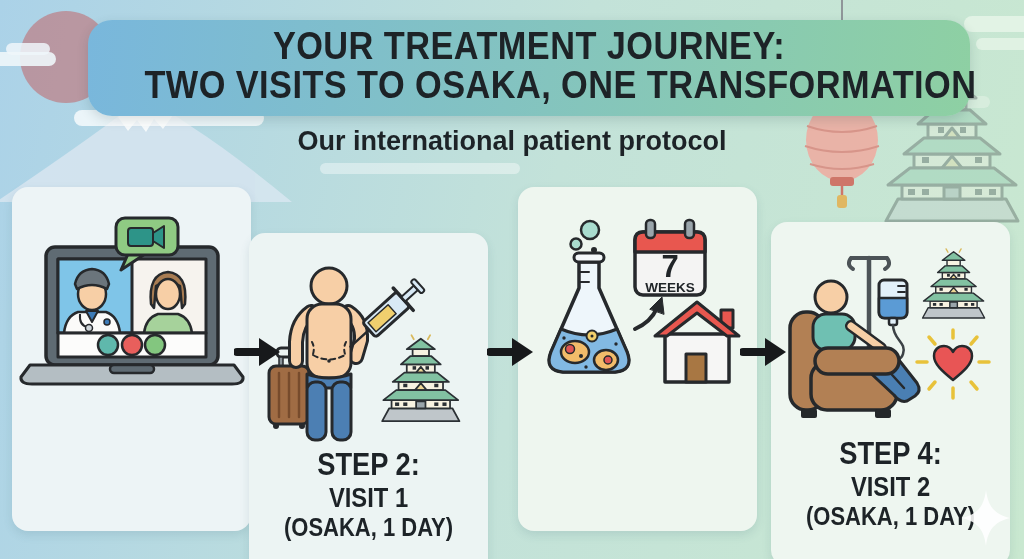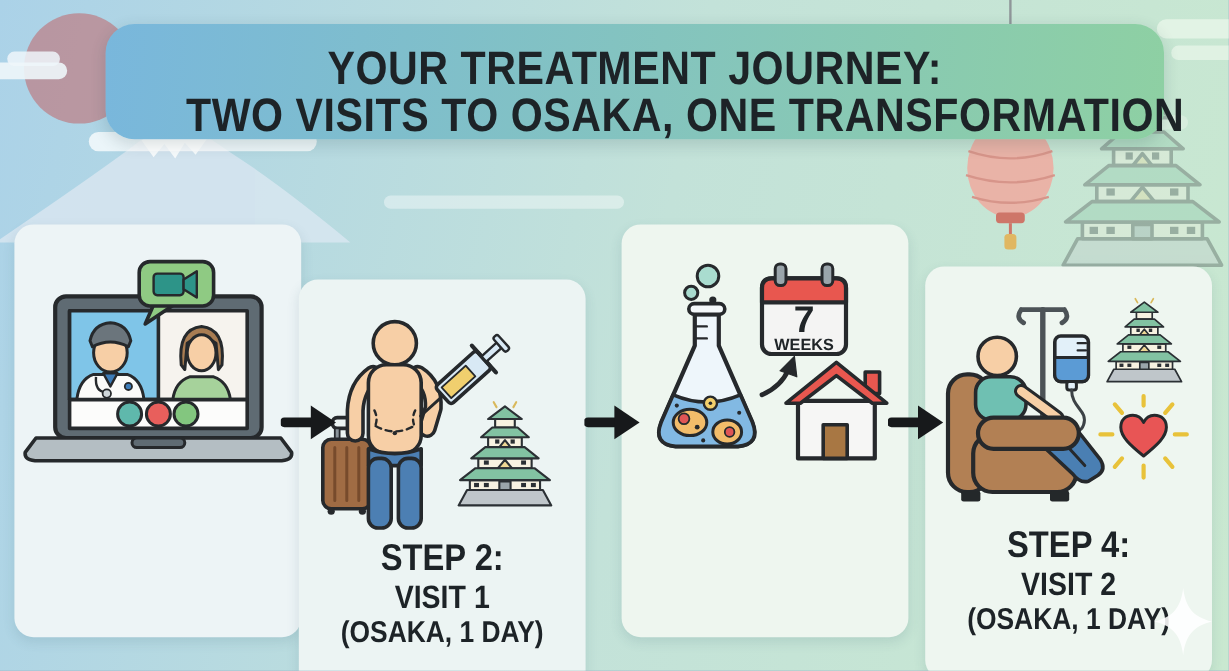--- a/index.html
+++ b/index.html
@@ -9,21 +9,21 @@
     background:linear-gradient(102deg, var(--background-left) 0%, #c3e2d9 52%, var(--background-right) 100%);
   }
   .bg-decor{position:absolute; left:0; top:0; width:1024px; height:559px;}
   .banner{
     position:absolute; left:88px; top:20px; width:882px; height:96px;
     border-radius:24px;
     background:linear-gradient(95deg, var(--banner-left), var(--banner-right));
     box-shadow:0 4px 12px rgba(30,60,70,.16);
     text-align:center;
   }
-  .banner h1{margin:16px; padding-top:2px; font-size:39px; line-height:39px; font-weight:800; color:var(--text); letter-spacing:.5px;}
+  .banner h1{margin:4px; padding-top:2px; font-size:39px; line-height:39px; font-weight:800; color:var(--text); letter-spacing:.5px;}
   .banner h1 span{display:block; white-space:nowrap; transform:scaleX(.88); transform-origin:center;}
   .subtitle{
     position:absolute; left:0; top:126px; width:1024px; text-align:center;
     font-size:27px; line-height:30px; font-weight:700; color:var(--text);
   }
   .card{
     position:absolute; top:187px; width:239px; height:344px;
     background:var(--card-background); border-radius:16px;
     box-shadow:0 4px 10px rgba(60,100,110,.14);
   }
@@ -102,20 +102,21 @@
       <rect x="837" y="195" width="10" height="13" rx="3" fill="#e3b459"></rect>
     </g>
   </svg>
 
   <header class="banner">
     <h1>
       <span>YOUR TREATMENT JOURNEY:</span>
       <span>TWO VISITS TO OSAKA, ONE TRANSFORMATION</span>
     </h1>
   </header>
+  <div class="subtitle">Our international patient protocol</div>
 
   <article class="card card-1">
     <svg class="illus" style="top:25px" viewBox="0 0 239 185" height="185">
       <g stroke="#26292c" stroke-linejoin="round">
         <g>
           <rect x="34" y="35" width="172" height="118" rx="9" fill="#5f6b73" stroke-width="3.5"></rect>
           <rect x="46" y="47" width="148" height="74" fill="#f6f3ee" stroke-width="3"></rect>
           <rect x="46" y="47" width="74" height="74" fill="#7fc5e8" stroke-width="3"></rect>
         </g>
         <g>

